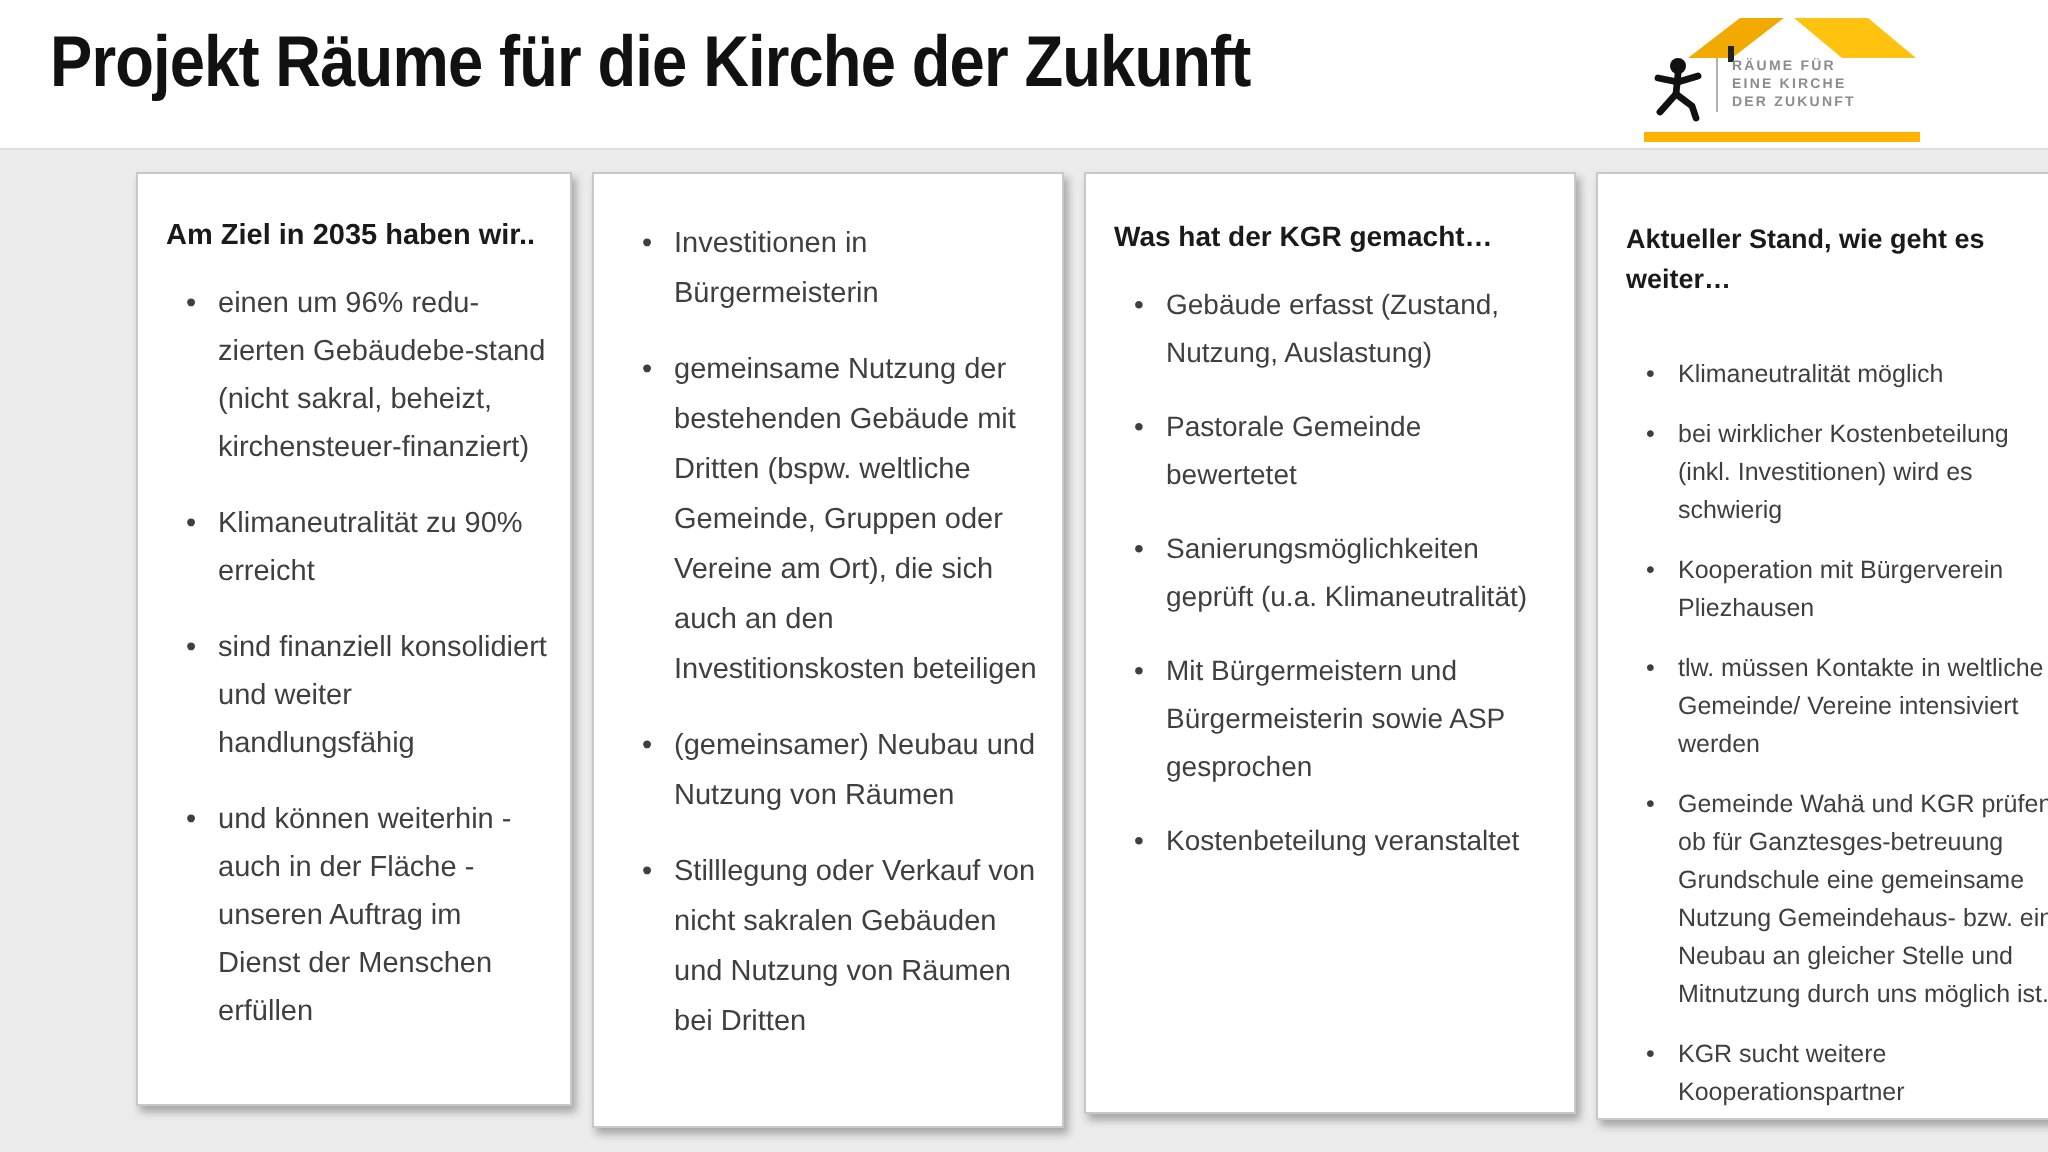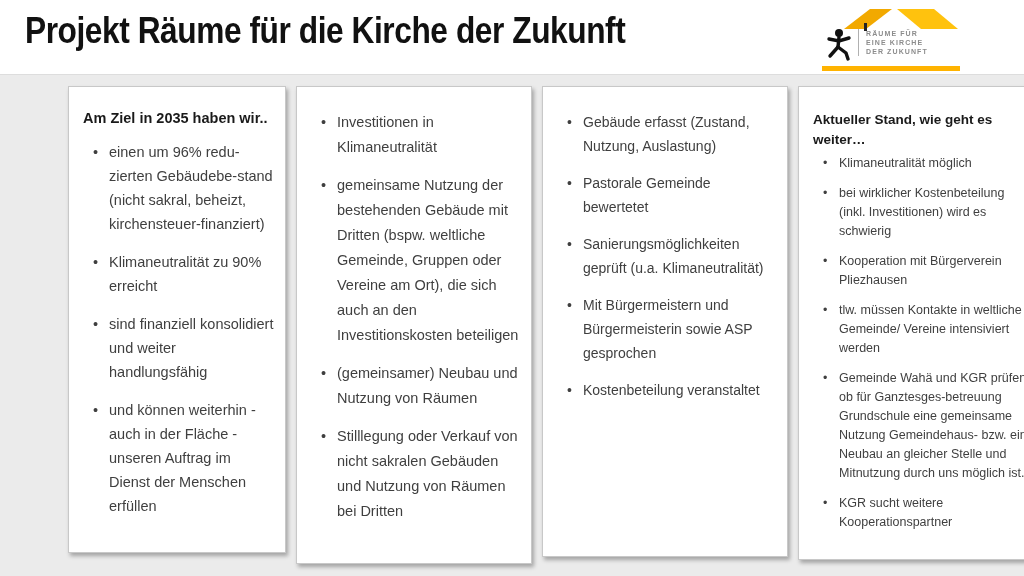--- a/index.html
+++ b/index.html
@@ -66,21 +66,21 @@
 
   .card-2{width:236px;height:478px;}
   .card-2 h2{font-size:14.5px;line-height:21px;width:210px;}
   .card-2 li{font-size:14.5px;line-height:25px;margin-bottom:13px;}
 
   .card-3{width:246px;height:471px;}
   .card-3 h2{font-size:14px;}
   .card-3 li{font-size:14px;line-height:24px;margin-bottom:13px;}
 
   .card-4{width:247px;height:474px;}
-  .card-4 h2{font-size:13.5px;line-height:20px;width:210px;margin-bottom:4px;}
+  .card-4 h2{font-size:13.5px;line-height:20px;width:210px;margin-bottom:28px;}
   .card-4 li{font-size:12.5px;line-height:19px;margin-bottom:11px;}
 </style>
 </head>
 <body>
 
 <div class="slide">
 
   <h1 class="title">Projekt Räume für die Kirche der Zukunft</h1>
 
   <div class="logo">
@@ -128,38 +128,39 @@
               <span class="dot">•</span>
               <span class="txt">und können weiterhin - auch in der Fläche - unseren Auftrag im Dienst der Menschen erfüllen</span>
             </li>
         </ul>
       </section>
 
       <section class="card card-2">
         <ul>
           <li>
               <span class="dot">•</span>
-              <span class="txt">Investitionen in Klimaneutralität</span>
+              <span class="txt">Investitionen in Bürgermeisterin</span>
             </li>
           <li>
               <span class="dot">•</span>
               <span class="txt">gemeinsame Nutzung der bestehenden Gebäude mit Dritten (bspw. weltliche Gemeinde, Gruppen oder Vereine am Ort), die sich auch an den Investitionskosten beteiligen</span>
             </li>
           <li>
               <span class="dot">•</span>
               <span class="txt">(gemeinsamer) Neubau und Nutzung von Räumen</span>
             </li>
           <li>
               <span class="dot">•</span>
               <span class="txt">Stilllegung oder Verkauf von nicht sakralen Gebäuden und Nutzung von Räumen bei Dritten</span>
             </li>
         </ul>
       </section>
 
       <section class="card card-3">
+        <h2>Was hat der KGR gemacht…</h2>
         <ul>
           <li>
               <span class="dot">•</span>
               <span class="txt">Gebäude erfasst (Zustand, Nutzung, Auslastung)</span>
             </li>
           <li>
               <span class="dot">•</span>
               <span class="txt">Pastorale Gemeinde bewertetet</span>
             </li>
           <li>

